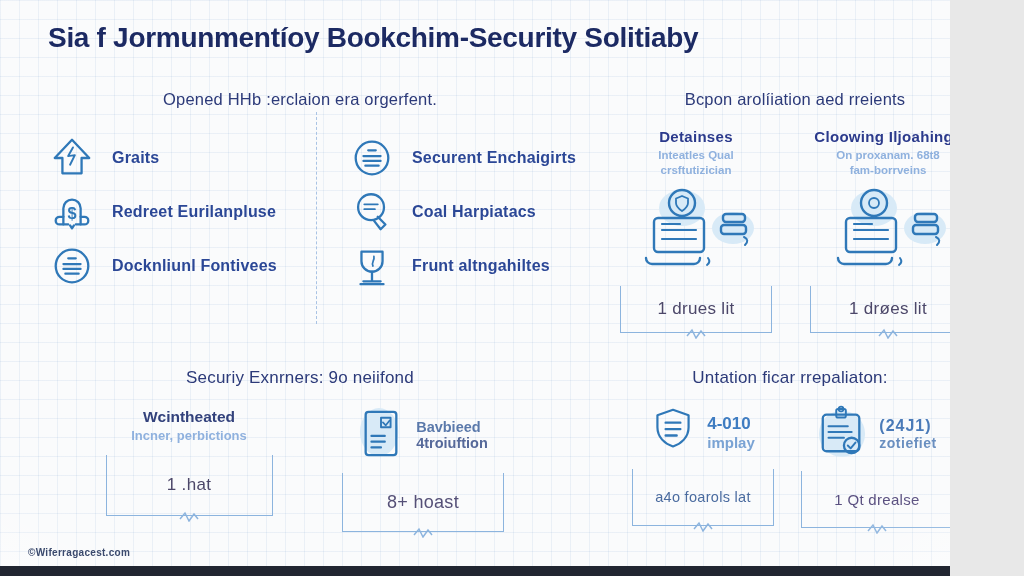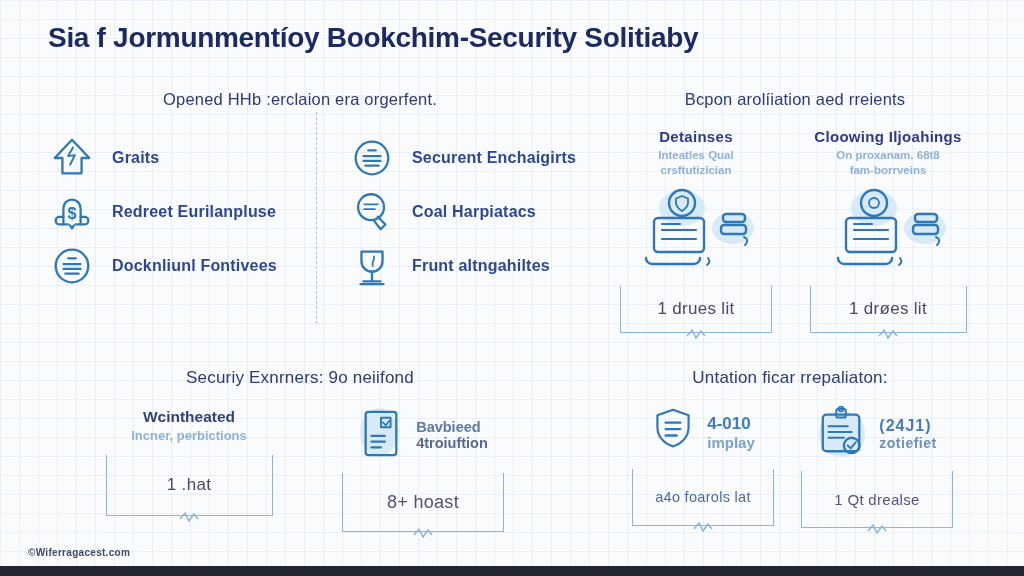--- a/index.html
+++ b/index.html
@@ -9,21 +9,21 @@
     --icon-blue:#2f78b8;
     --icon-wash:#d8eaf7;
     --subtitle-blue:#8fb1de;
     --bracket-blue:#8cb4de;
     --stat-purple:#4c4769;
     --paper:#fafbfc;
     --bar:#212631;
   }
   html,body{margin:0;padding:0;background:#e8e8e8;}
   .canvas{
-    position:relative;width:1024px;height:576px;overflow:hidden;
+    position:relative;width:950px;height:576px;overflow:hidden;
     font-family:"Liberation Sans",sans-serif;
     background-color:var(--paper);
     background-image:
       linear-gradient(rgba(150,180,220,0.16) 1px, transparent 1px),
       linear-gradient(90deg, rgba(150,180,220,0.16) 1px, transparent 1px);
     background-size:19px 19px;
   }
   .vignette{
     position:absolute;inset:0;pointer-events:none;z-index:5;
     background:radial-gradient(ellipse 115% 105% at 50% 45%, rgba(255,255,255,0) 55%, rgba(255,255,255,0.85) 100%);

